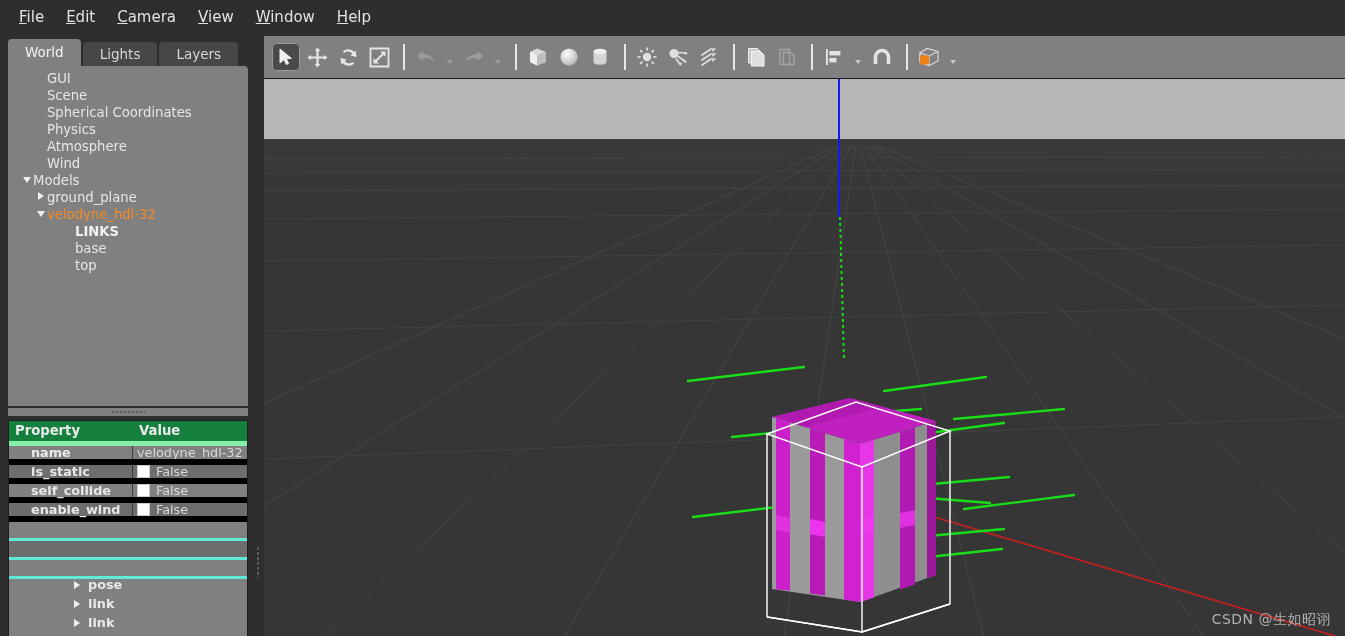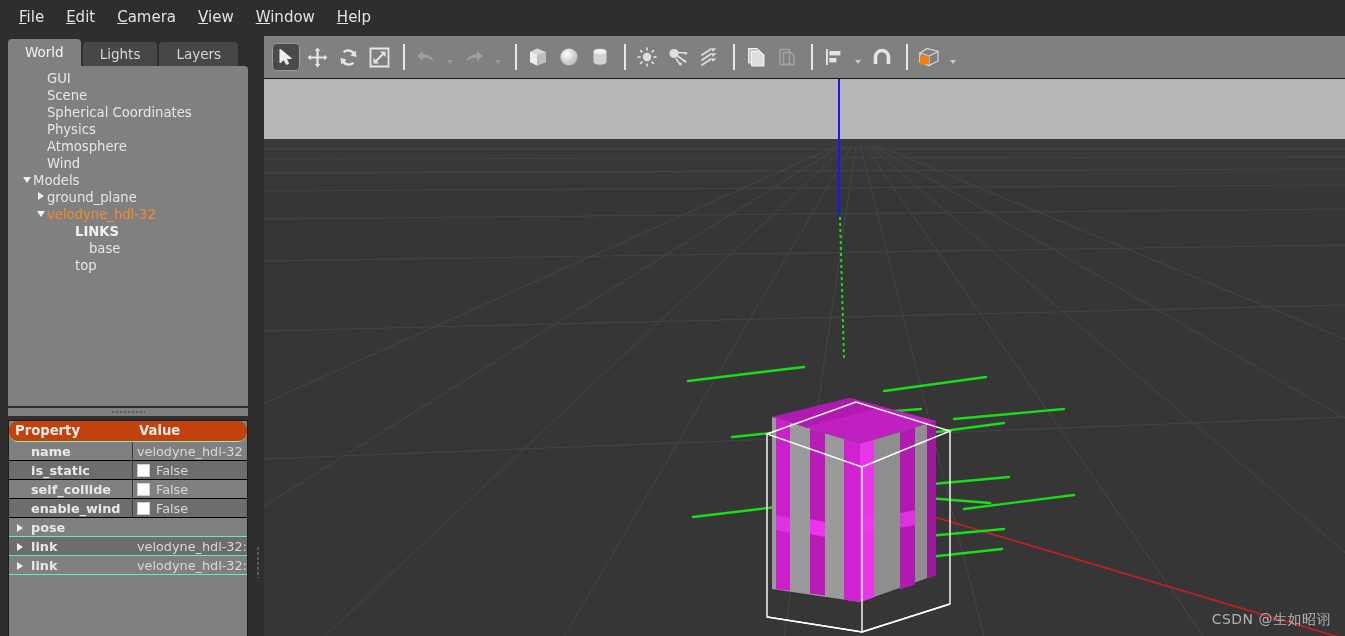--- a/index.html
+++ b/index.html
@@ -56,49 +56,49 @@
     background-image:radial-gradient(#5c5c5c 45%,transparent 46%);
     background-size:4px 4px;
   }
 
   
   #proppanel{
     position:absolute;left:8px;top:386px;width:240px;height:248px;
     background:#808080;border:1px solid #1e1e1e;box-sizing:border-box;overflow:hidden;
   }
   #prophead{
-    display:flex;height:20px;background:#c2410c;border-bottom:1px solid #86efac;border-radius:9px;
+    display:flex;height:20px;background:#15803d;border-bottom:5px solid #86efac;
   }
   #prophead .ph{
     font-size:13.2px;font-weight:bold;color:#eaeaea;line-height:20px;padding-left:6px;box-sizing:border-box;
   }
   .col-prop{width:124px;flex:0 0 124px;}
   .col-val{flex:1 1 auto;}
   .prow{
-    display:flex;height:19px;align-items:center;border-bottom:1px solid #000000;
+    display:flex;height:19px;align-items:center;border-bottom:6px solid #000000;
     box-sizing:border-box;background:#808080;
   }
   .prow.alt{background:#6d6d6d;}
   .prow .pname{
     width:124px;flex:0 0 124px;font-size:12.8px;font-weight:bold;color:#e8e8e8;
     display:flex;align-items:center;height:100%;box-sizing:border-box;
     border-right:1px solid #3a3a3a;
   }
   .prow .pname .ind{display:inline-block;width:22px;flex:0 0 22px;}
   .prow .pname .arrcell{display:inline-block;width:22px;flex:0 0 22px;text-align:center;}
   .prow .pval{
     flex:1 1 auto;font-size:12.8px;color:#d8d8d8;display:flex;align-items:center;
     padding-left:4px;height:100%;box-sizing:border-box;overflow:hidden;white-space:nowrap;
   }
   .cbx{
     width:11px;height:11px;background:#ffffff;border:1px solid #cfcfcf;
     margin-right:6px;flex:0 0 11px;display:inline-block;
   }
   .prow.grp .pname{border-right:none;}
-  .prow.grp{border-bottom:1px solid #5eead4;}
+  .prow.grp{border-bottom:3px solid #5eead4;flex-direction:column;}
 
   
   #vgrip{
     position:absolute;left:256px;top:512px;width:5px;height:32px;
     background-image:radial-gradient(#5a5a5a 45%,transparent 46%);
     background-size:4px 5px;
   }
 
   
   #toolbar{
@@ -191,21 +191,21 @@
             <span class="label">ground_plane</span>
           </div>
           <div class="tree-row sel" style="padding-left: 26px;">
             <span class="arrow"><i class="tri-down"></i></span>
             <span class="label">velodyne_hdl-32</span>
           </div>
           <div class="tree-row bold" style="padding-left: 54px;">
             <span class="arrow"></span>
             <span class="label">LINKS</span>
           </div>
-          <div class="tree-row" style="padding-left: 68px;">
+          <div class="tree-row" style="padding-left: 54px;">
             <span class="arrow"></span>
             <span class="label">base</span>
           </div>
           <div class="tree-row" style="padding-left: 54px;">
             <span class="arrow"></span>
             <span class="label">top</span>
           </div>
         </div>
     </div>
 

